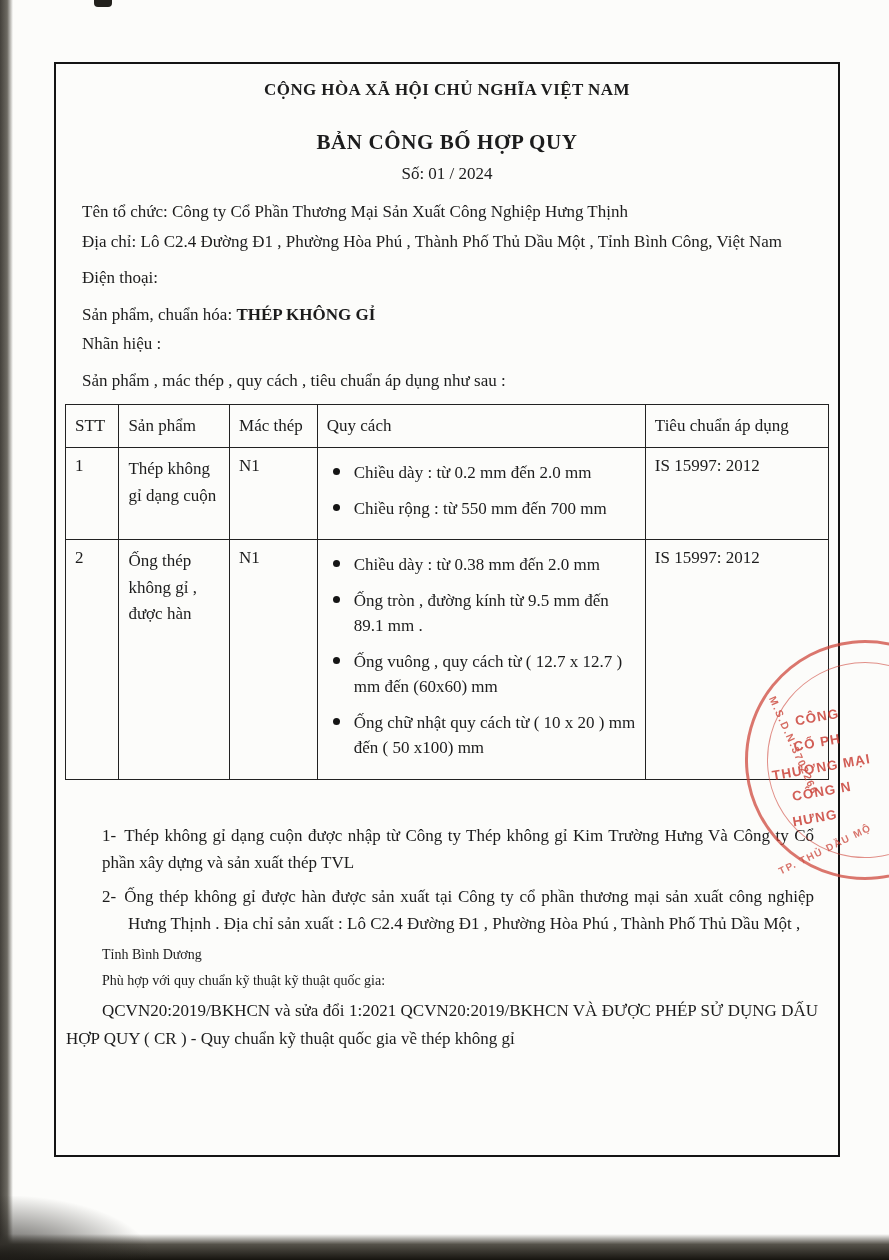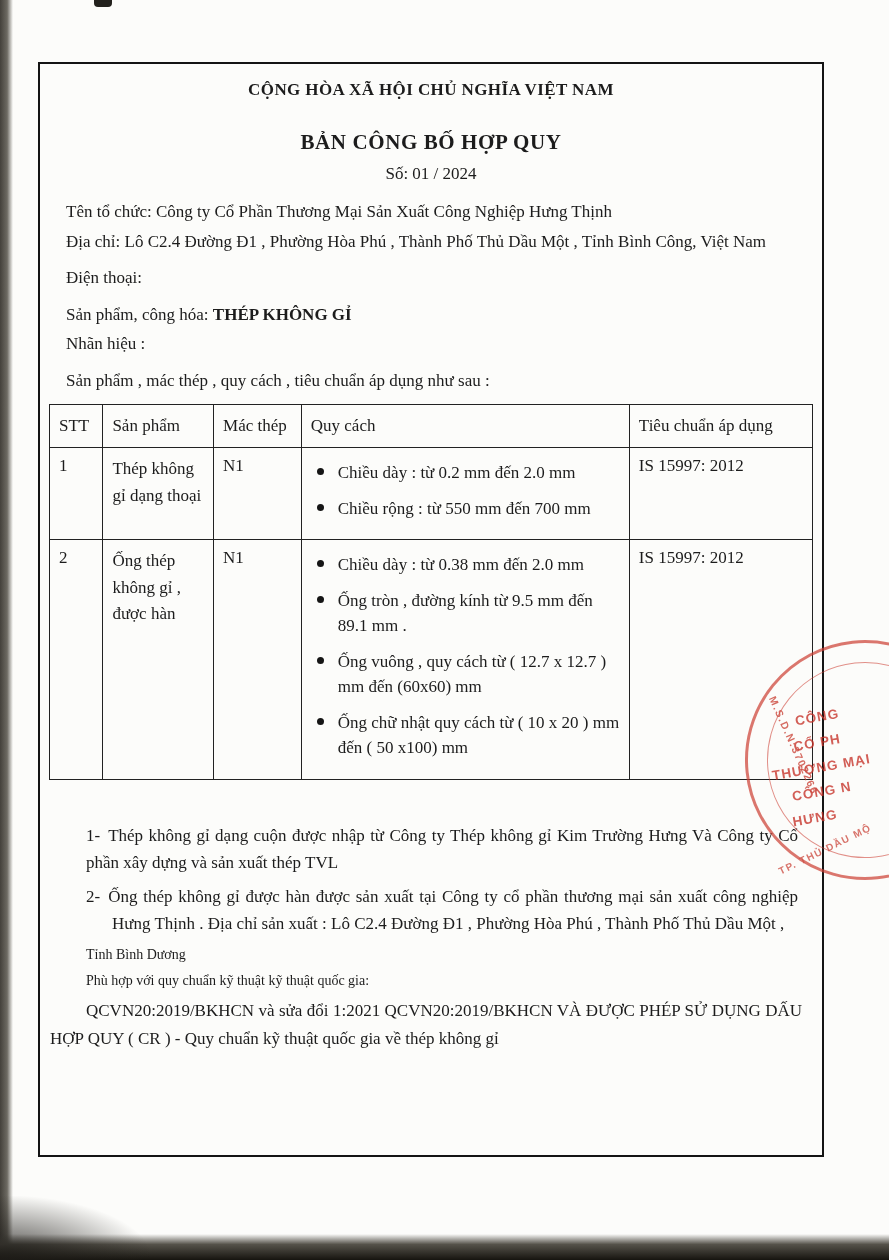--- a/index.html
+++ b/index.html
@@ -12,21 +12,21 @@
   .edge-left{position:absolute;left:0;top:0;width:13px;height:100%;z-index:5;
     background:linear-gradient(90deg,#44413b 0%,#6d6a62 55%,rgba(120,115,105,0) 100%);}
   .edge-bottom{position:absolute;left:0;bottom:0;width:100%;height:26px;z-index:5;
     background:linear-gradient(180deg,rgba(90,88,82,0) 0%,#55524a 40%,#16140f 100%);}
   .edge-bottom-left{position:absolute;left:0;bottom:0;width:150px;height:64px;z-index:5;
     background:radial-gradient(ellipse at bottom left,rgba(30,28,24,.85),rgba(30,28,24,0) 72%);}
   .corner-mark{position:absolute;left:94px;top:0;width:18px;height:7px;background:#23211d;
     border-radius:0 0 4px 4px;z-index:5;}
 
   .page{
-    position:absolute;left:38px;top:62px;width:786px;height:1095px;
+    position:absolute;left:54px;top:62px;width:786px;height:1095px;
     border:2px solid #141414;box-sizing:border-box;background:transparent;
   }
   .content{padding:12px 8px 0 8px;}
 
   .nat-header{text-align:center;}
   .nat-line1{font-weight:bold;font-size:17px;letter-spacing:.4px;margin:4px 0 2px 0;}
   .nat-line2{display:inline-block;font-weight:bold;font-size:15.5px;
     border-bottom:1.6px solid #1c1c1c;padding:2px 10px 3px 10px;}
 
   .doc-title{text-align:center;font-weight:bold;font-size:21px;letter-spacing:.6px;margin:30px 0 0 0;}
@@ -102,21 +102,21 @@
     <div class="nat-header">
       <div class="nat-line1">CỘNG HÒA XÃ HỘI CHỦ NGHĨA VIỆT NAM</div>
     </div>
 
     <div class="doc-title">BẢN CÔNG BỐ HỢP QUY</div>
     <div class="doc-no">Số: 01 / 2024</div>
 
     <p class="para">Tên tổ chức: Công ty Cổ Phần Thương Mại Sản Xuất Công Nghiệp Hưng Thịnh</p>
     <p class="para">Địa chỉ: Lô C2.4 Đường Đ1 , Phường Hòa Phú , Thành Phố Thủ Dầu Một , Tỉnh Bình Công, Việt Nam</p>
     <p class="para gap-top">Điện thoại:</p>
-    <p class="para gap-top"><span>Sản phẩm, công hóa:</span> <span class="bold">THÉP KHÔNG GỈ</span></p>
+    <p class="para gap-top"><span>Sản phẩm, chuẩn hóa:</span> <span class="bold">THÉP KHÔNG GỈ</span></p>
     <p class="para">Nhãn hiệu :</p>
     <p class="para gap-top">Sản phẩm , mác thép , quy cách , tiêu chuẩn áp dụng như sau :</p>
 
     <table class="spec">
       <colgroup>
         <col class="col-stt">
           <col class="col-sp">
           <col class="col-mt">
           <col class="col-qc">
           <col class="col-tc">
@@ -126,21 +126,21 @@
           <th>STT</th>
           <th>Sản phẩm</th>
           <th>Mác thép</th>
           <th>Quy cách</th>
           <th>Tiêu chuẩn áp dụng</th>
         </tr>
       </thead>
       <tbody>
         <tr>
           <td class="c-stt">1</td>
-          <td class="c-sp">Thép không gỉ dạng thoại</td>
+          <td class="c-sp">Thép không gỉ dạng cuộn</td>
           <td class="c-mt">N1</td>
           <td class="c-qc">
             <div class="bullet-item">
                 <span class="bullet-dot"></span>
                 <span>Chiều dày : từ 0.2 mm đến 2.0 mm</span>
               </div>
             <div class="bullet-item">
                 <span class="bullet-dot"></span>
                 <span>Chiều rộng : từ 550 mm đến 700 mm</span>
               </div>

